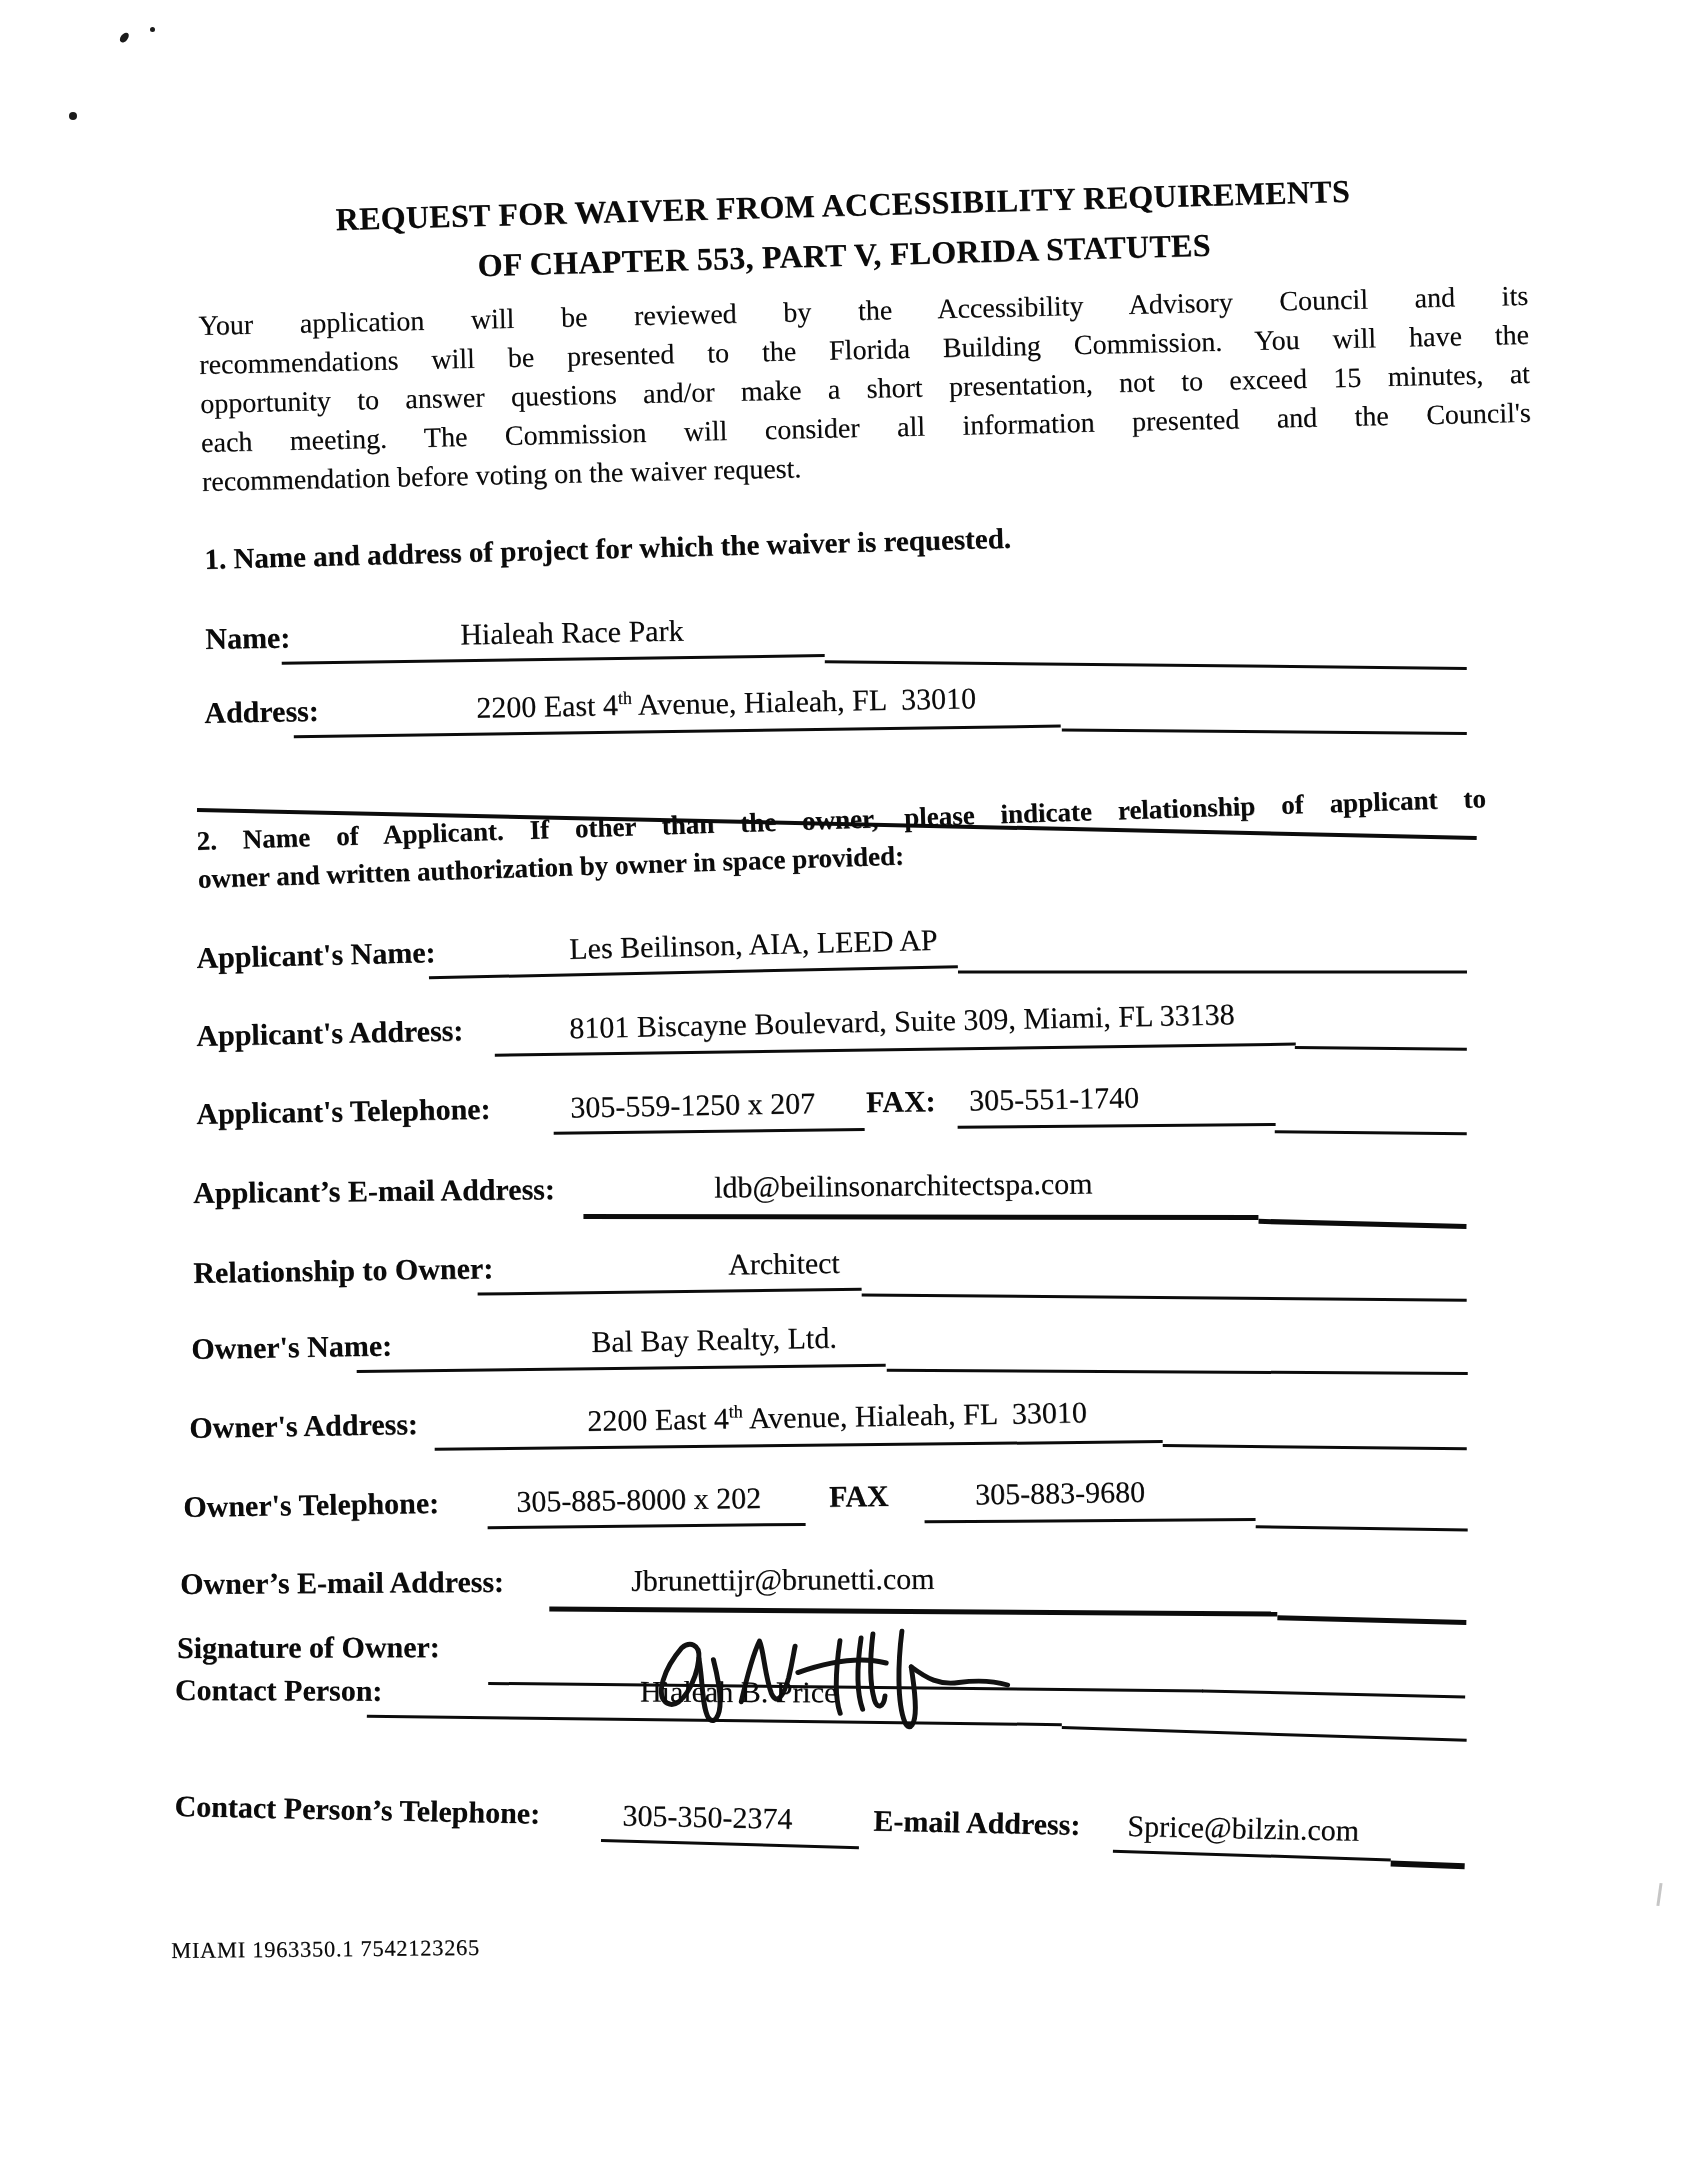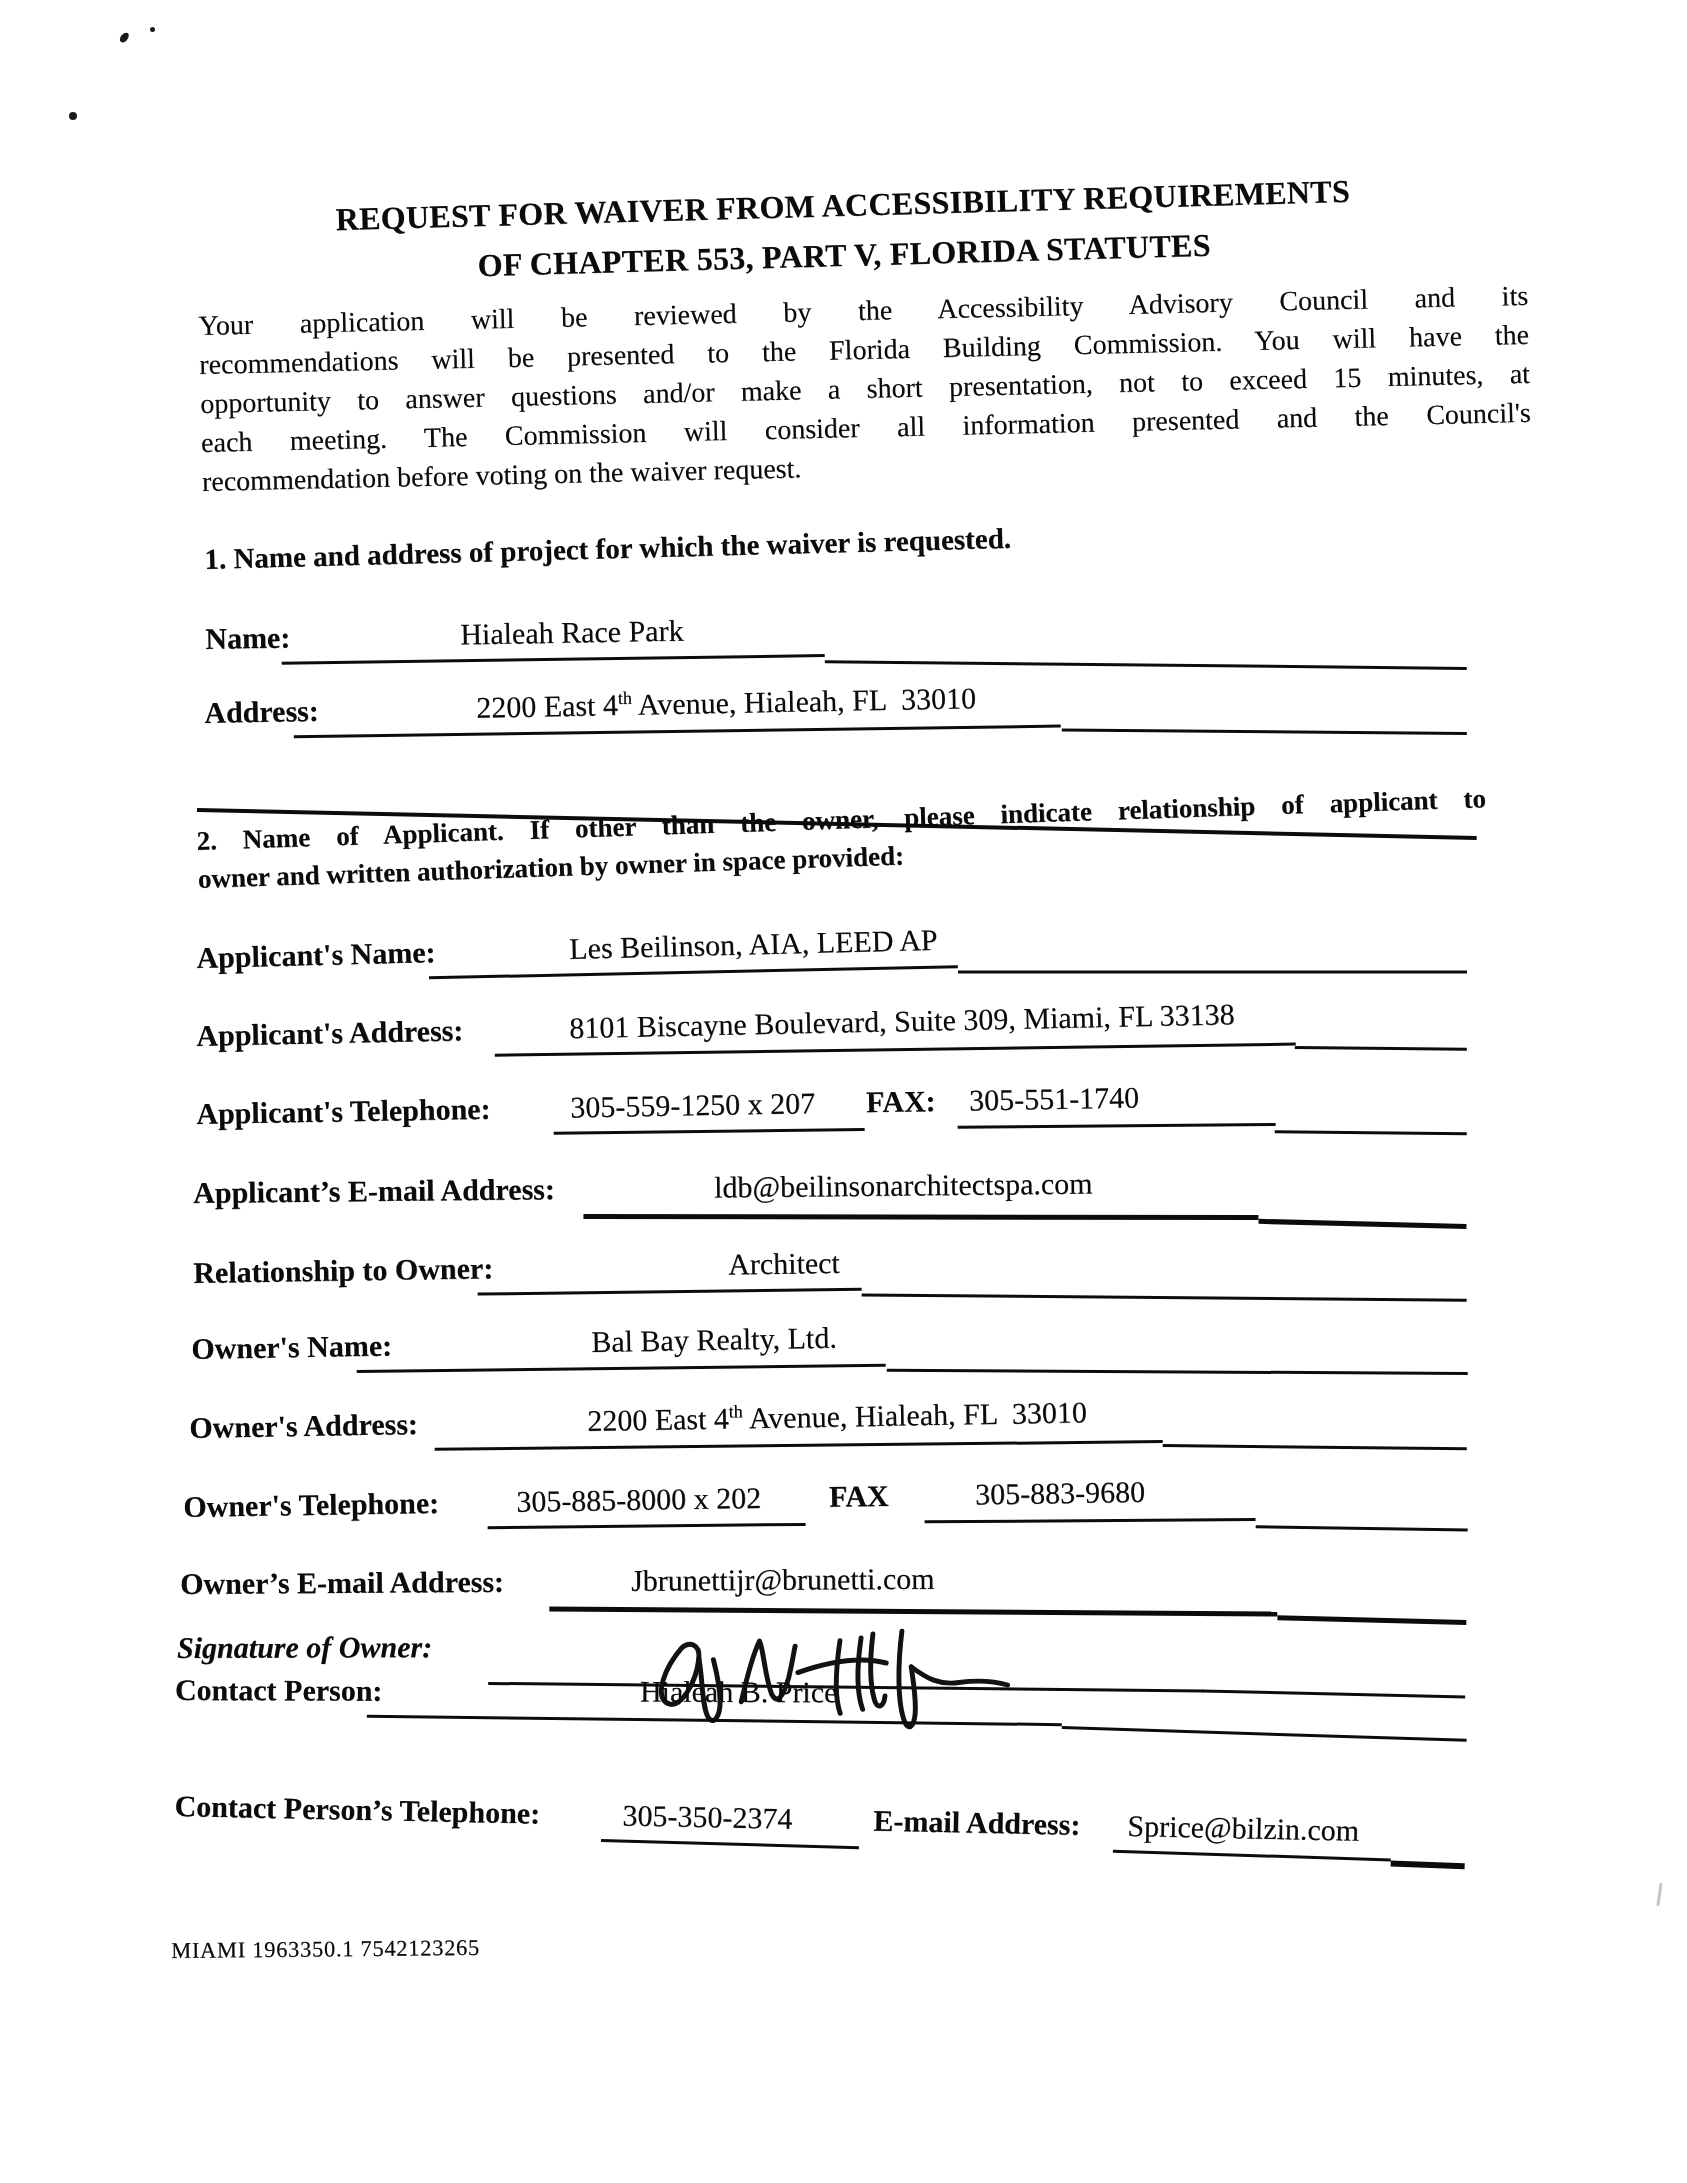--- a/index.html
+++ b/index.html
@@ -155,21 +155,21 @@
     <div class="uline" style="left:1072px;top:52px;width:212px;transform:rotate(1.8deg);"></div>
   </div>
 
   <div class="row" style="left:180px;top:1567px;transform:rotate(-0.4deg);">
     <span class="lbl">Owner’s E-mail Address:</span>
     <span class="val" style="left:451px;">Jbrunettijr@brunetti.com</span>
     <div class="uline" style="left:369px;top:42px;width:728px;height:4.6px;transform:rotate(0.8deg);"></div>
     <div class="uline" style="left:1097px;top:56px;width:189px;height:5.3px;transform:rotate(1.8deg);"></div>
   </div>
 
-  <div class="row" style="left:177px;top:1631px;transform:rotate(-0.2deg);font-style:italic;">
+  <div class="row" style="left:177px;top:1631px;transform:rotate(-0.2deg);">
     <span class="lbl">Signature of Owner:</span>
     <div class="uline" style="left:311px;top:52px;width:715px;transform:rotate(0.8deg);"></div>
     <div class="uline" style="left:1025px;top:62px;width:263px;transform:rotate(1.5deg);"></div>
     <svg class="sig-svg" style="left:463px;top:-13.2px;" width="384" height="122" viewBox="0 0 580 185">
       <path d="M62,48 C36,78 20,120 40,132 C60,142 84,100 88,64 C90,42 74,38 62,48"></path>
       <path d="M88,64 C94,98 92,136 102,154 C110,166 120,152 120,130 C120,106 114,82 110,66"></path>
       <path d="M152,130 C160,96 172,54 180,38 C186,50 188,92 198,118 C206,136 216,122 224,94 C230,70 232,54 234,46"></path>
       <path d="M238,86 C284,70 334,62 372,72"></path>
       <path d="M302,38 C296,78 292,120 302,148"></path>
       <path d="M334,34 C328,74 326,114 336,142"></path>

